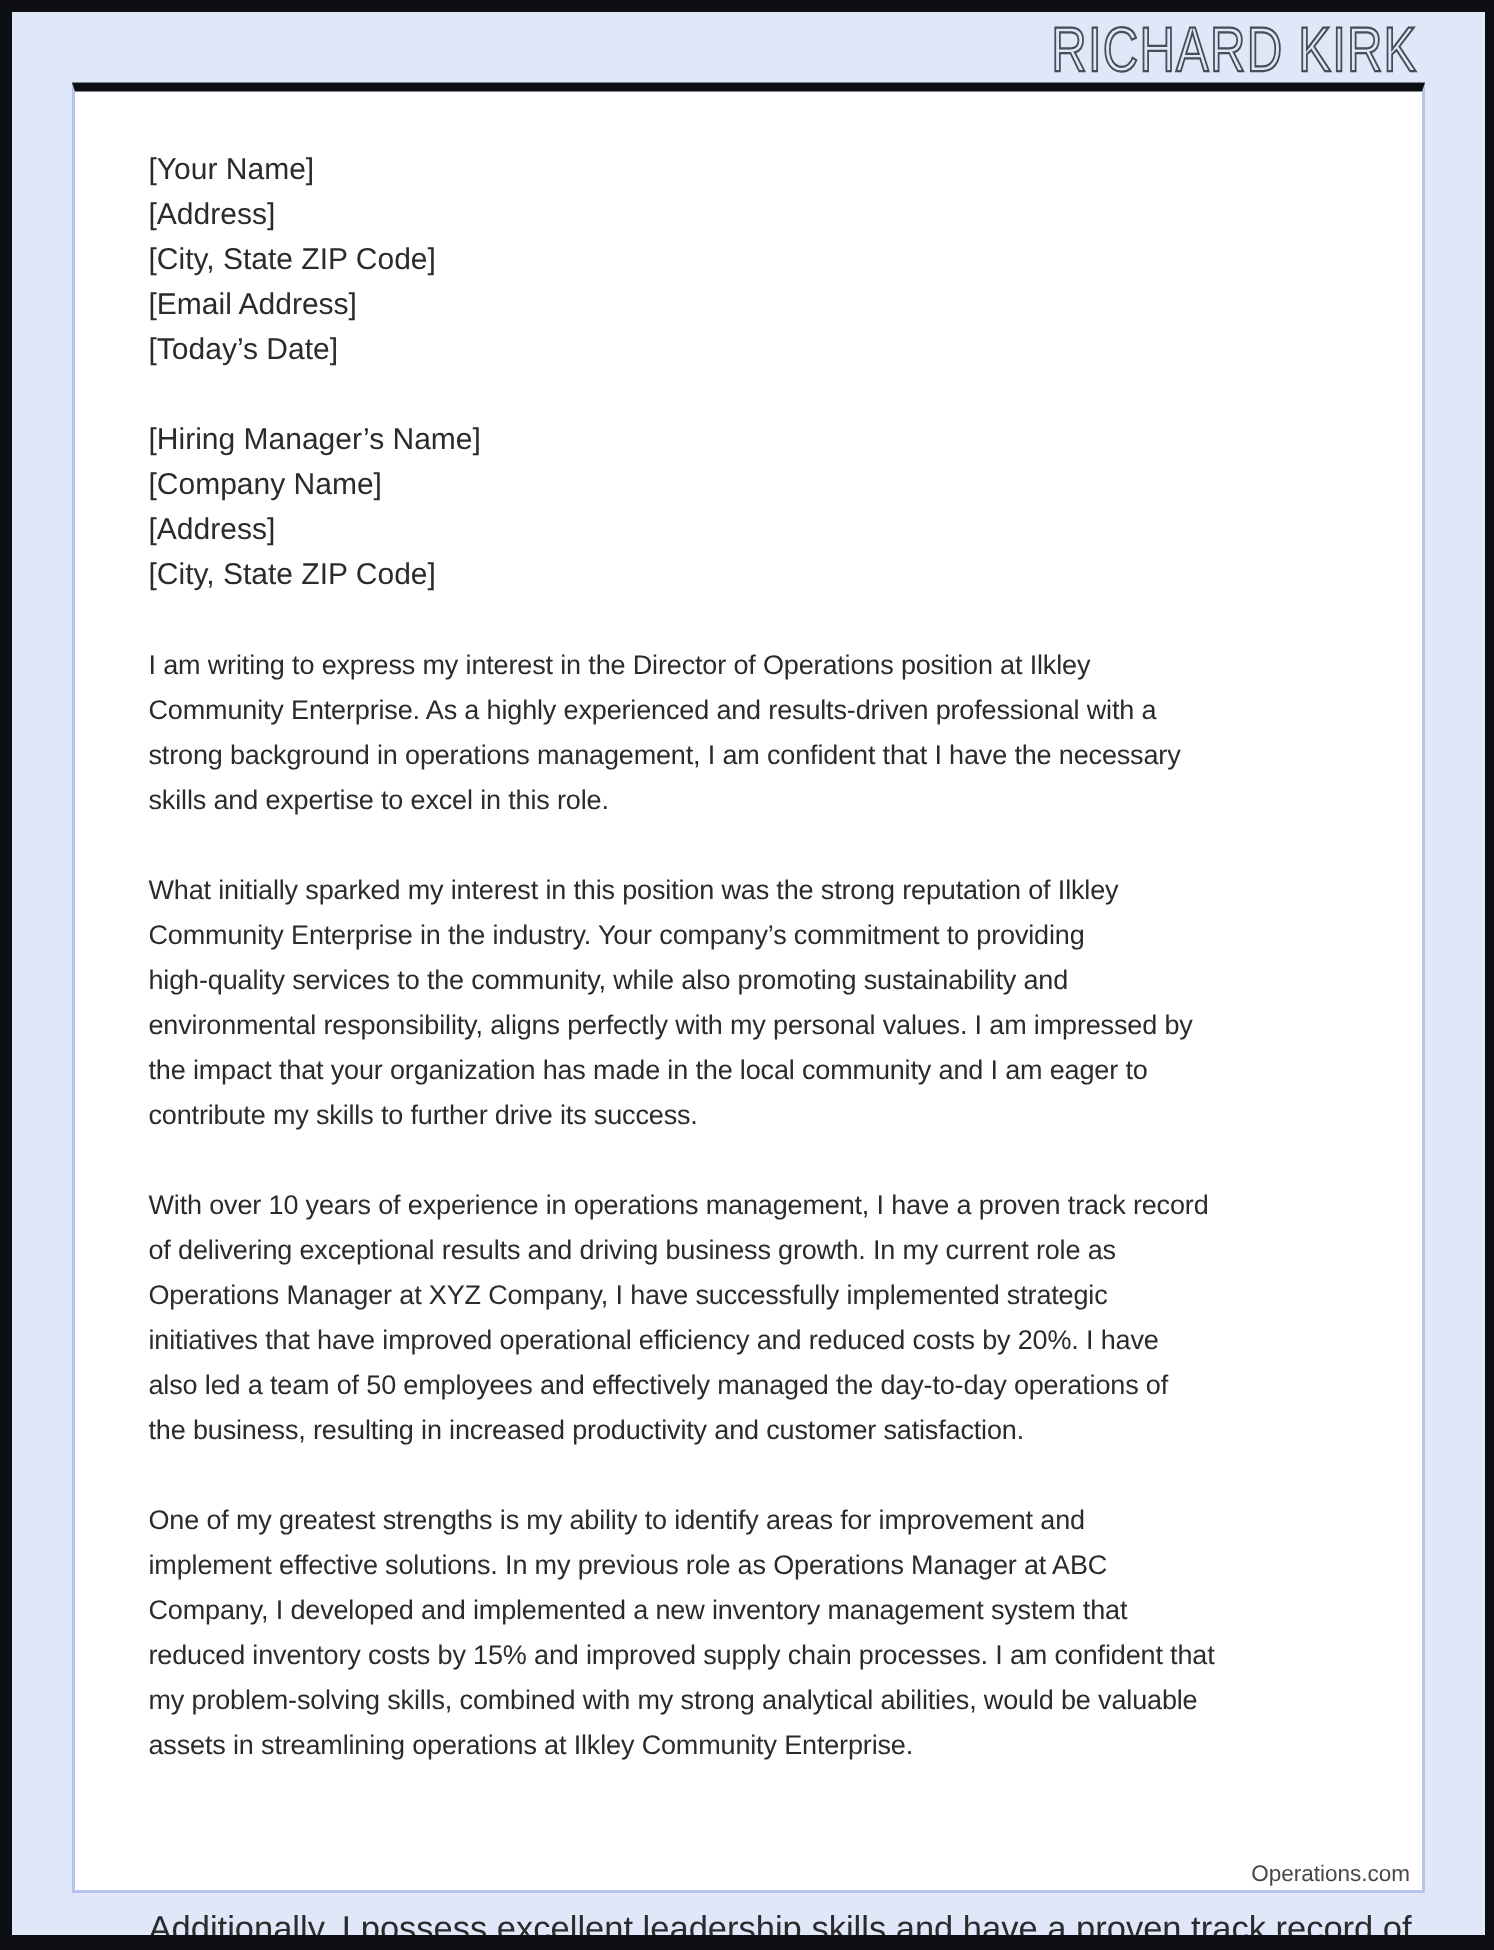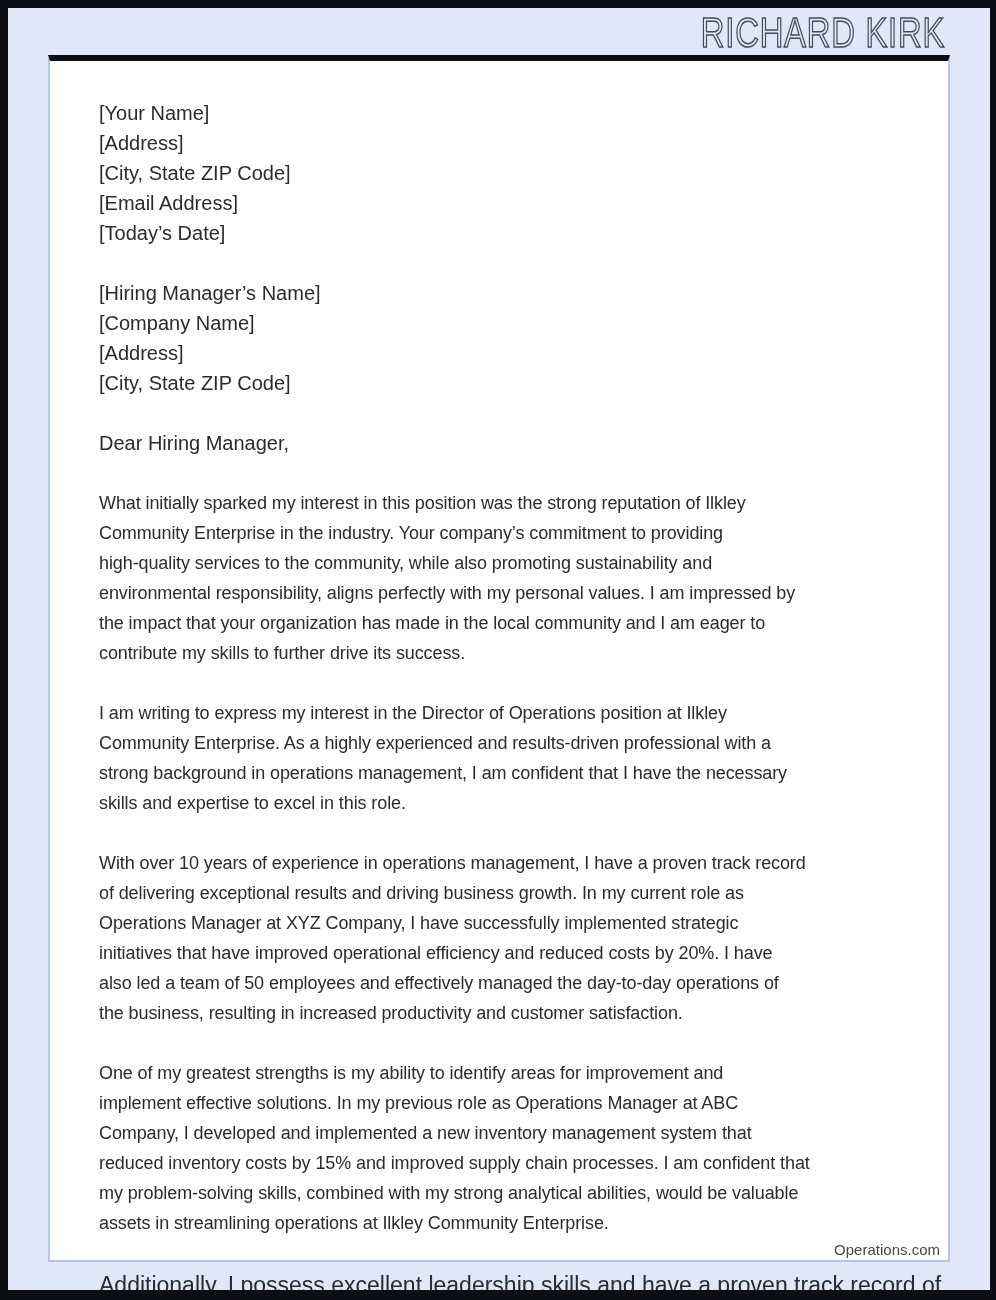--- a/index.html
+++ b/index.html
@@ -83,33 +83,32 @@
 [Address]
 [City, State ZIP Code]
 [Email Address]
 [Today’s Date]</div>
 
         <div class="block">[Hiring Manager’s Name]
 [Company Name]
 [Address]
 [City, State ZIP Code]</div>
 
-        <div class="block">Dear Hiring Manager,</div>
+
+        <div class="block paragraph">I am writing to express my interest in the Director of Operations position at Ilkley
+Community Enterprise. As a highly experienced and results-driven professional with a
+strong background in operations management, I am confident that I have the necessary
+skills and expertise to excel in this role.</div>
 
         <div class="block paragraph">What initially sparked my interest in this position was the strong reputation of Ilkley
 Community Enterprise in the industry. Your company’s commitment to providing
 high-quality services to the community, while also promoting sustainability and
 environmental responsibility, aligns perfectly with my personal values. I am impressed by
 the impact that your organization has made in the local community and I am eager to
 contribute my skills to further drive its success.</div>
-
-        <div class="block paragraph">I am writing to express my interest in the Director of Operations position at Ilkley
-Community Enterprise. As a highly experienced and results-driven professional with a
-strong background in operations management, I am confident that I have the necessary
-skills and expertise to excel in this role.</div>
 
         <div class="block paragraph">With over 10 years of experience in operations management, I have a proven track record
 of delivering exceptional results and driving business growth. In my current role as
 Operations Manager at XYZ Company, I have successfully implemented strategic
 initiatives that have improved operational efficiency and reduced costs by 20%. I have
 also led a team of 50 employees and effectively managed the day-to-day operations of
 the business, resulting in increased productivity and customer satisfaction.</div>
 
         <div class="block paragraph">One of my greatest strengths is my ability to identify areas for improvement and
 implement effective solutions. In my previous role as Operations Manager at ABC

